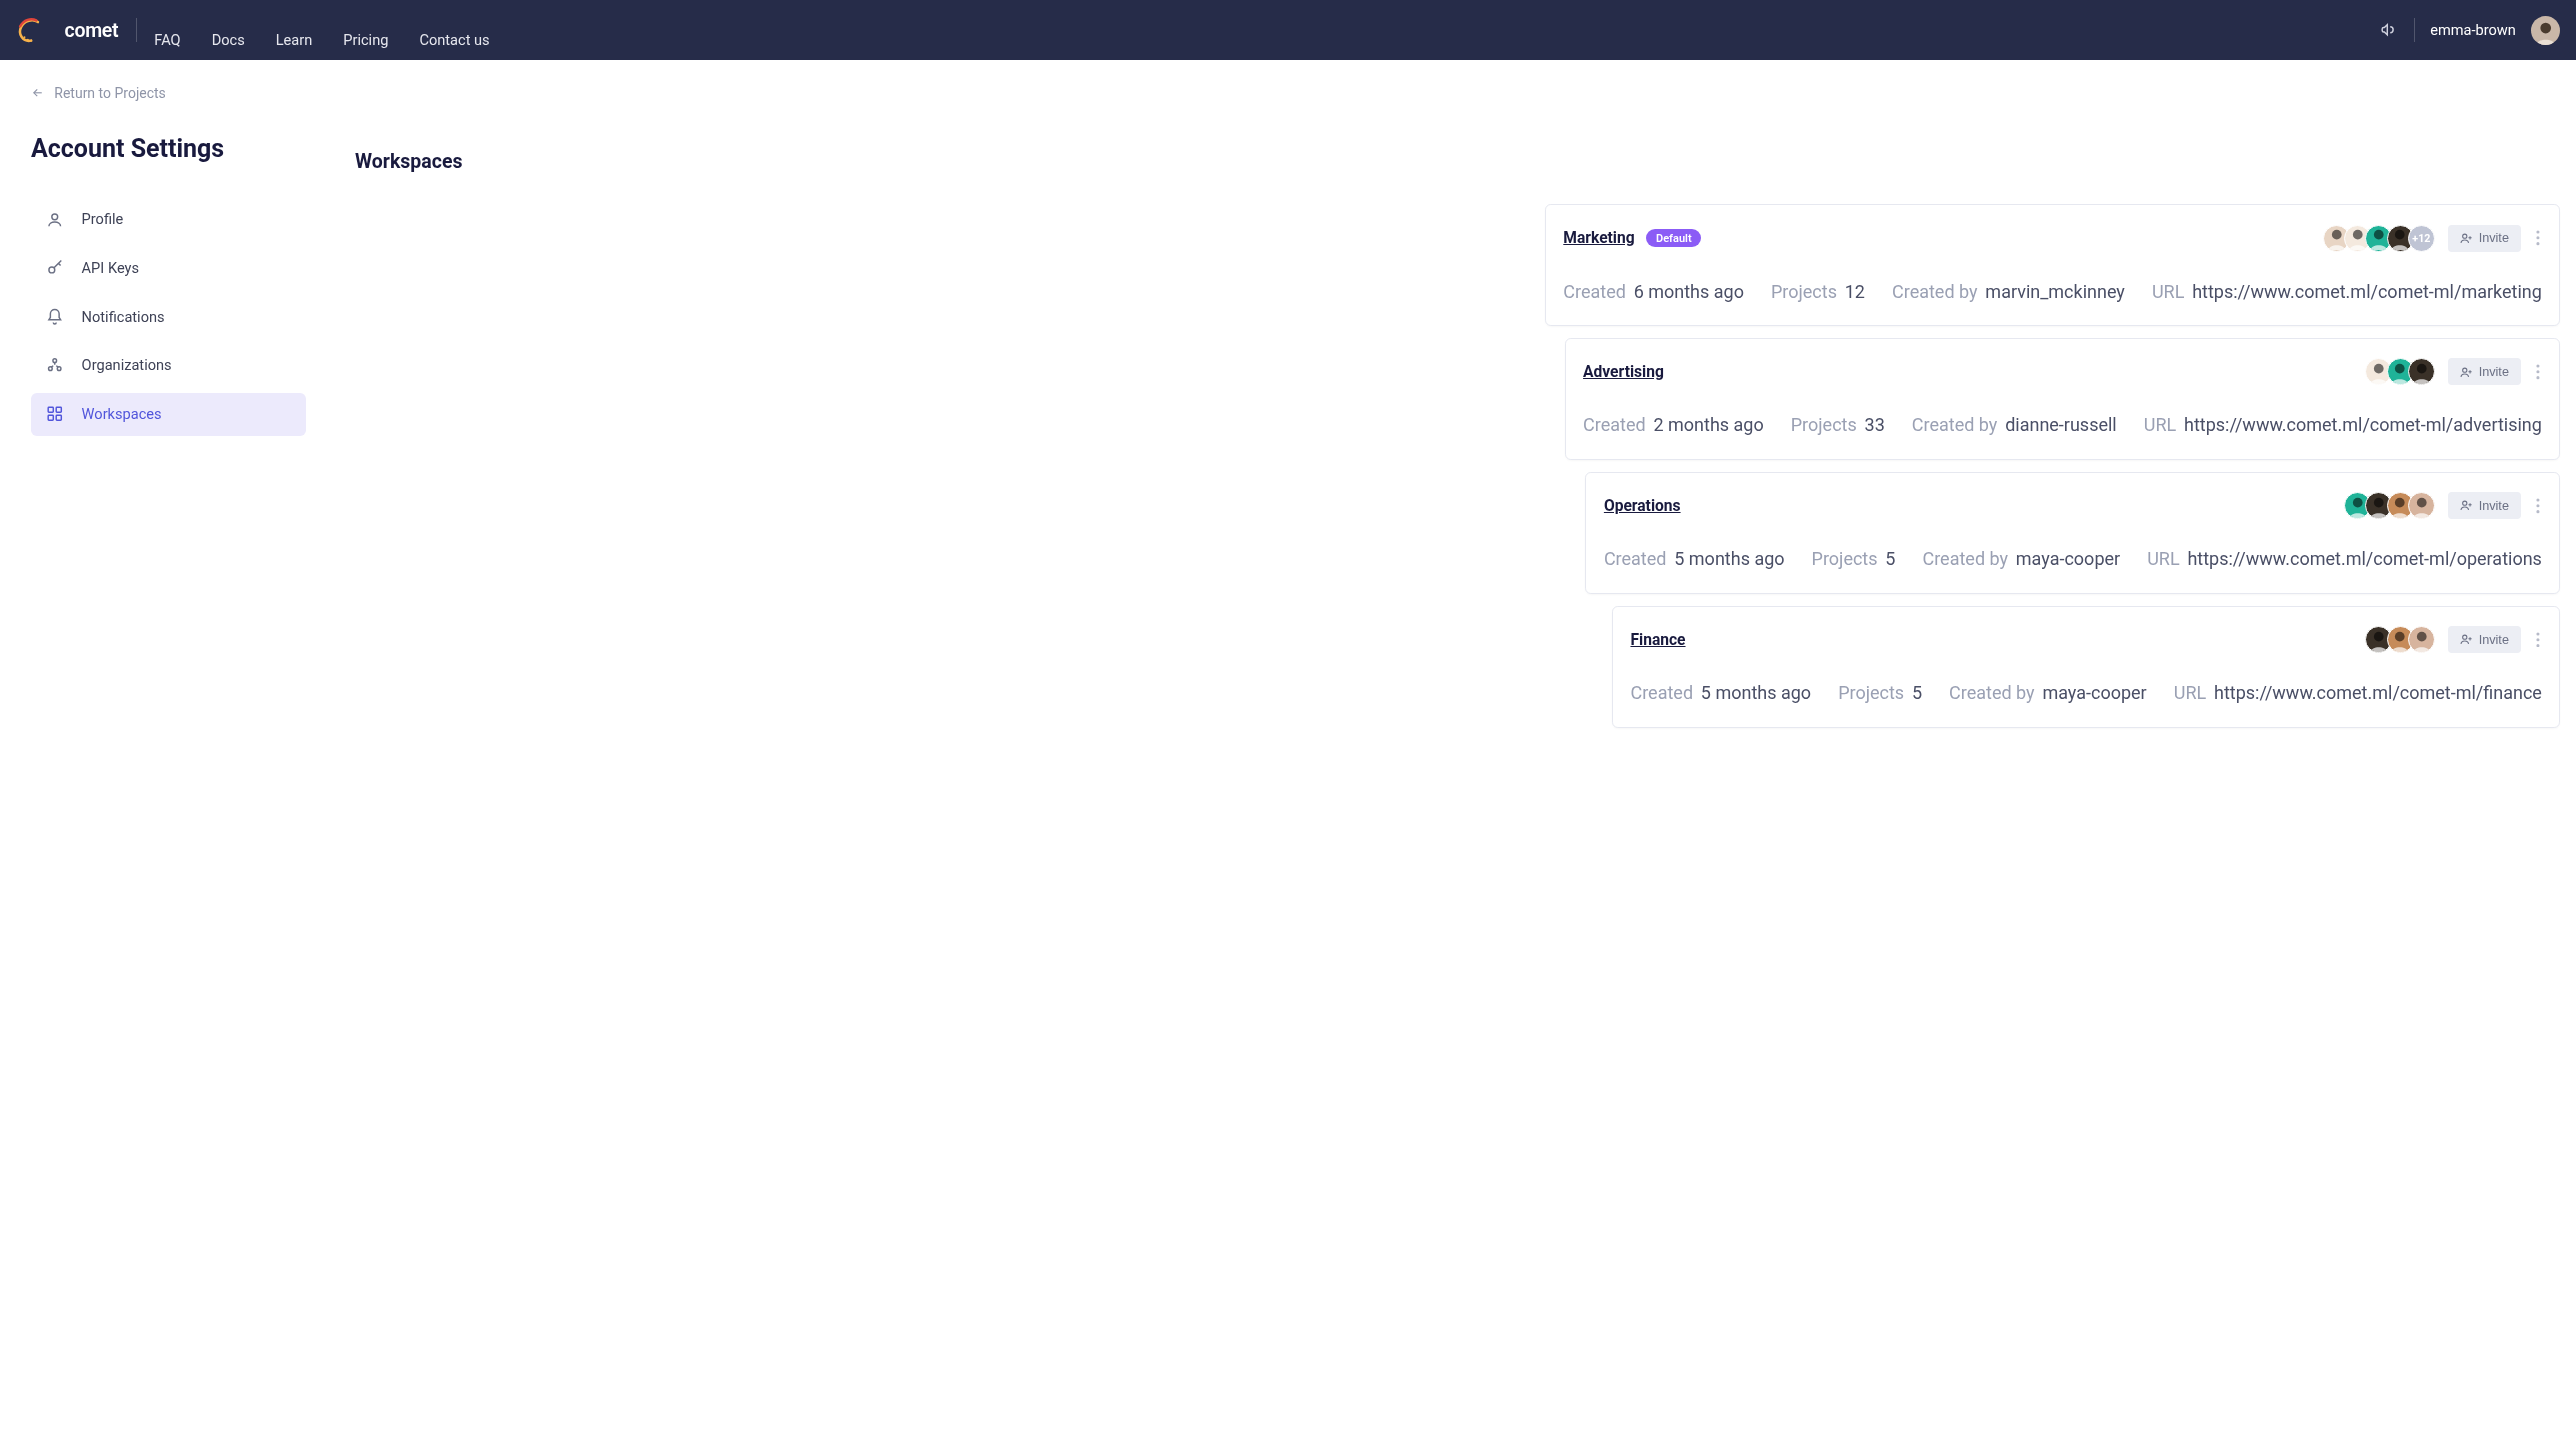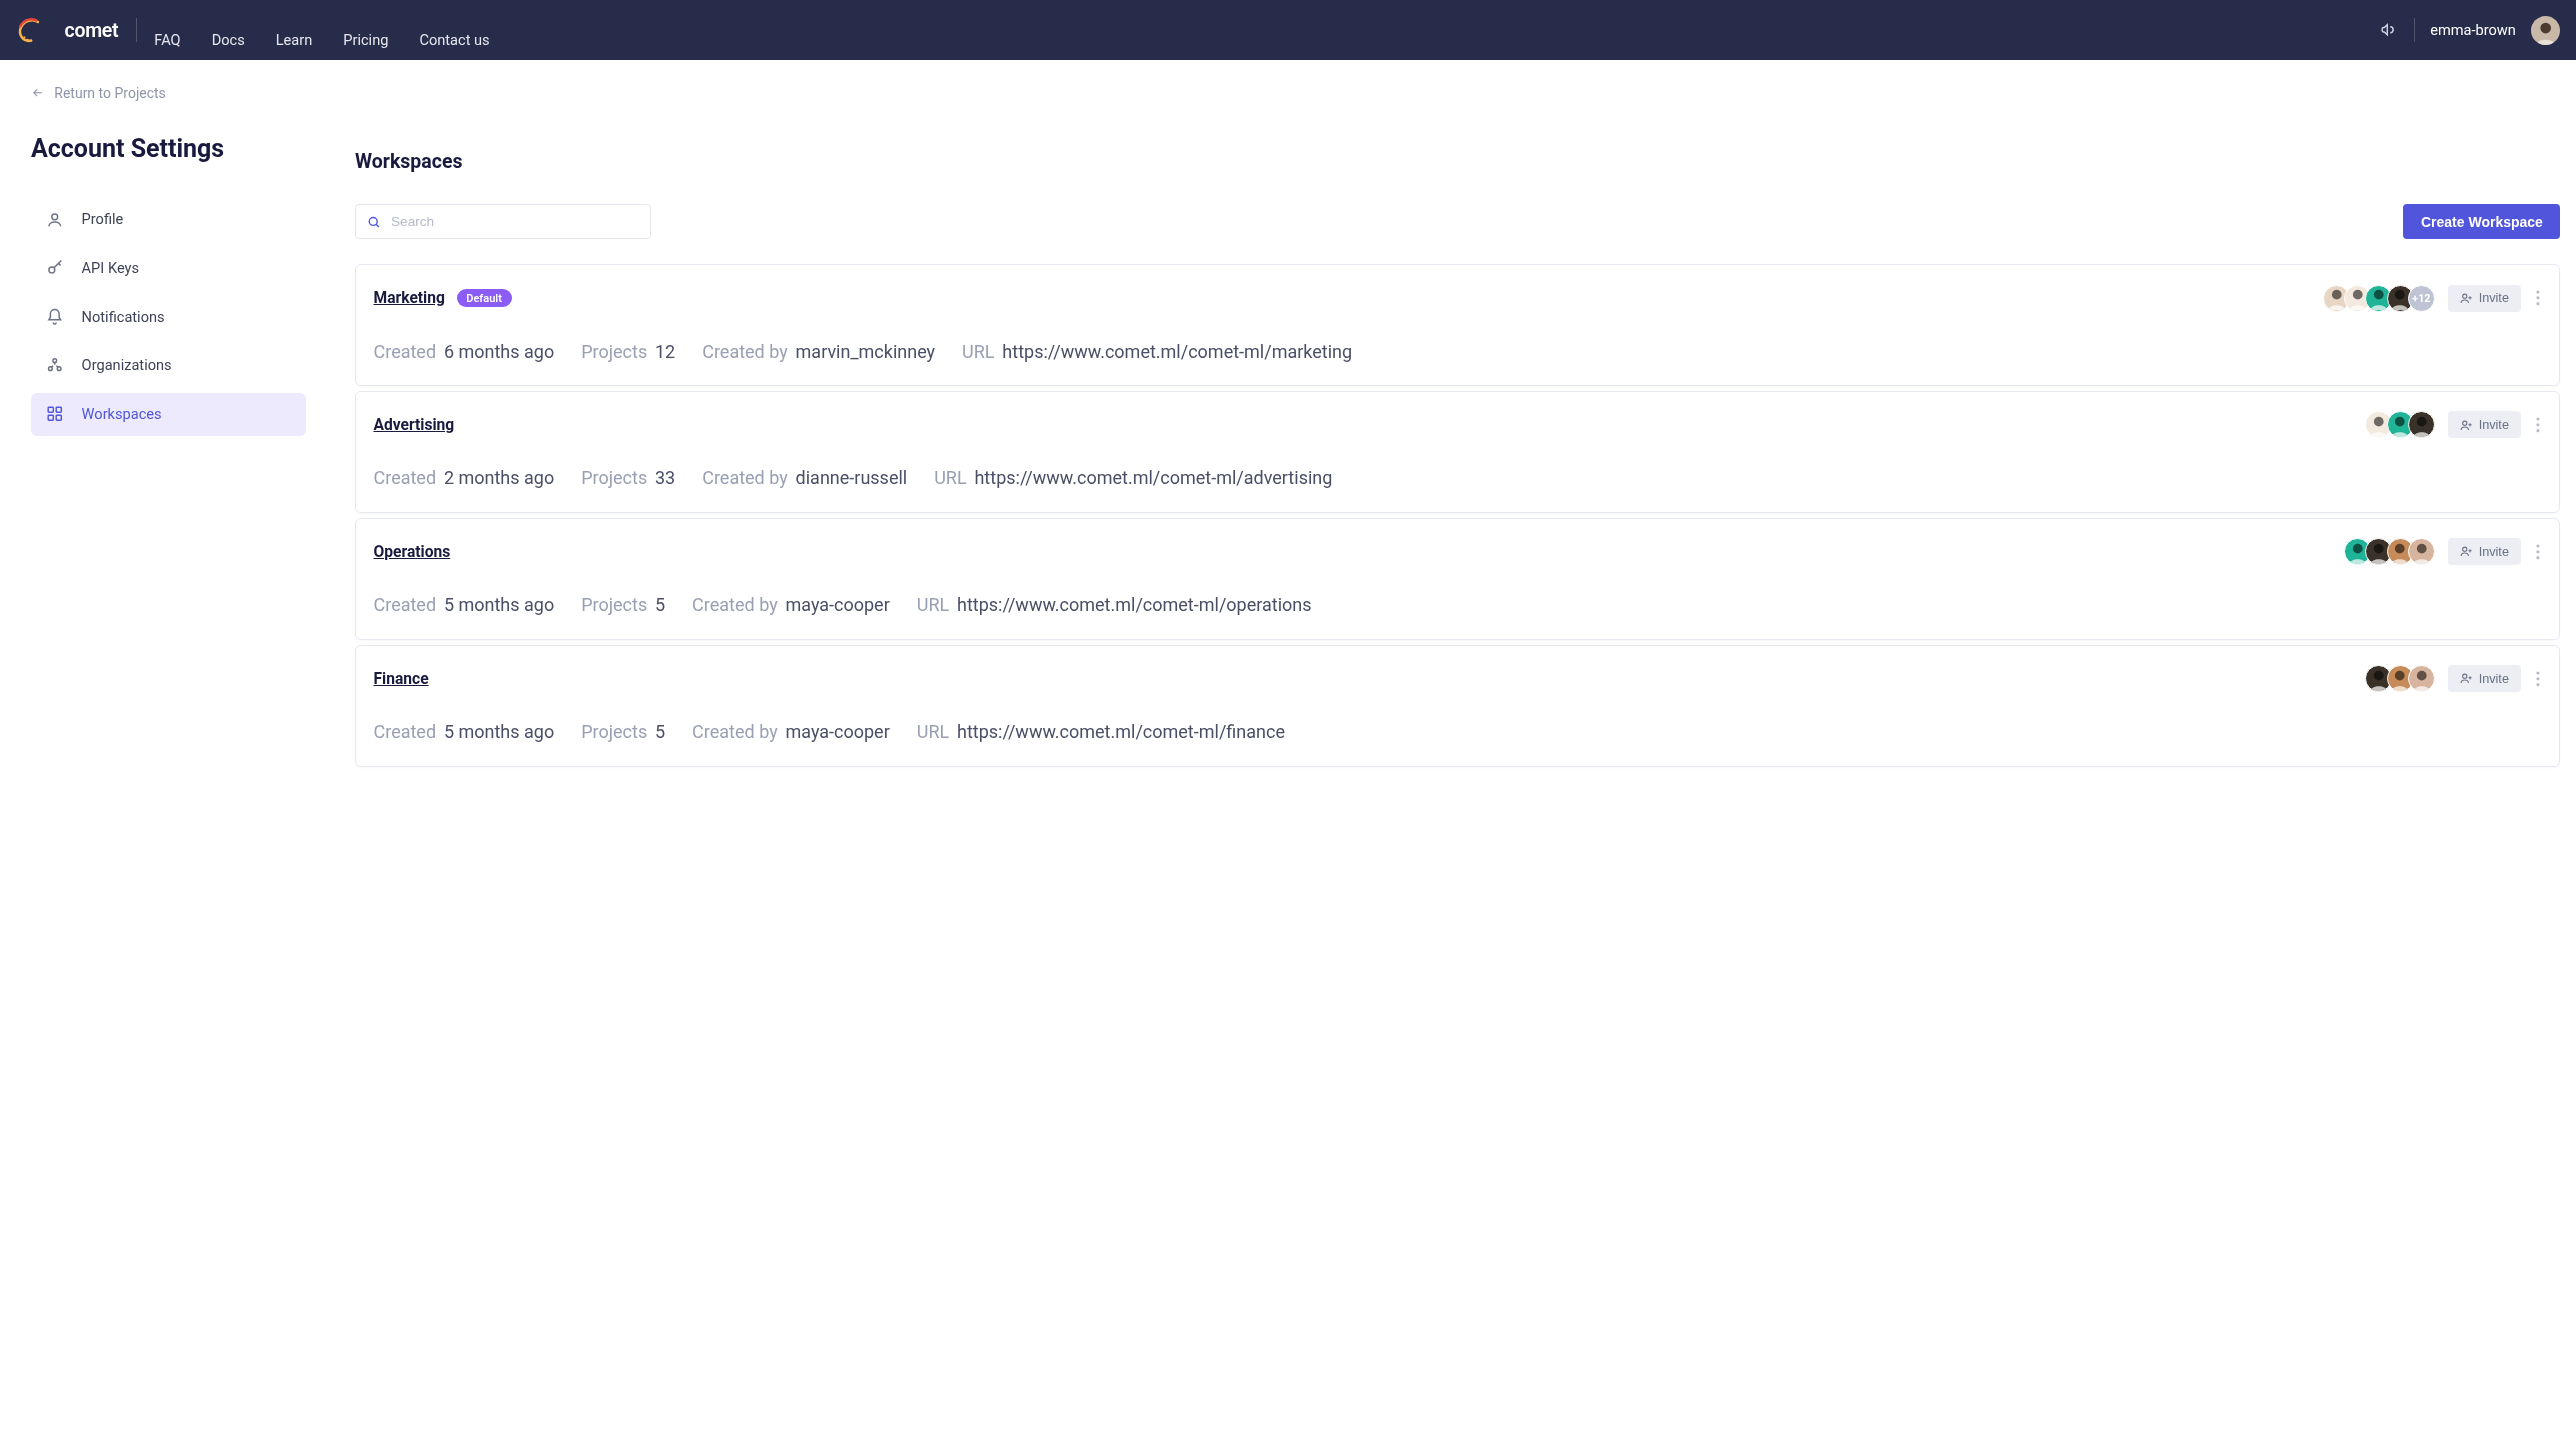--- a/index.html
+++ b/index.html
@@ -34,21 +34,21 @@
     .main { flex: 1; padding: 25px 15.6px 39px 0; }
     .main-title { font-size: 19.5px; font-weight: 700; color: #191a3e; margin-bottom: 31px; padding-left: 0; }
 
     .controls-row { display: flex; align-items: center; justify-content: space-between; margin-bottom: 25px; }
     .search-wrap { position: relative; width: 296px; }
     .search-input { width: 100%; height: 35px; border: 1px solid #e4e6ee; border-radius: 3.9px; padding: 0 11.7px 0 35px; font-size: 13.6px; color: #3e4256; outline: none; }
     .search-input::placeholder { color: #b6bac8; }
     .search-icon { position: absolute; left: 11.7px; top: 50%; transform: translateY(-50%); color: #5155db; }
     .btn-primary { background: #5155db; color: #fff; border: none; border-radius: 3.9px; padding: 0 17.5px; height: 35px; font-size: 14px; font-weight: 600; cursor: pointer; }
 
-    .card-list { display: flex; flex-direction: column; gap: 5px; }
+    .card-list { display: flex; flex-direction: column; gap: 12px; align-items: flex-end; }
     .ws-card { border: 1px solid #e6e8f0; border-radius: 5.8px; padding: 19.5px 17.5px 23.4px 17.5px; box-shadow: 0 1px 1.9px rgba(20,22,40,0.03); }
     .ws-head { display: flex; align-items: center; justify-content: space-between; margin-bottom: 29px; }
     .ws-head-left { display: flex; align-items: center; gap: 11.7px; }
     .ws-name { font-size: 15.6px; font-weight: 700; color: #191a3e; text-decoration: underline; cursor: pointer; }
     .badge-default { background: #8b5cf6; color: #fff; font-size: 11px; font-weight: 600; border-radius: 973px; padding: 2.9px 9.7px; }
     .ws-head-right { display: flex; align-items: center; gap: 13.6px; }
     .avatars { display: flex; }
     .av { width: 27px; height: 27px; border-radius: 50%; border: 1.9px solid #fff; margin-left: -5.8px; overflow:hidden; display:flex; align-items:flex-end; justify-content:center; }
     .av:first-child { margin-left: 0; }
     .av.more { background: #bfc4d4; color: #fff; font-size: 10.7px; font-weight: 700; display:flex; align-items:center; justify-content:center; }
@@ -187,32 +187,20 @@
       <div style="height:0"></div>
     </div>
 
     <div style="padding-left:33px; padding-top:0;">
       <div style="height:0"></div>
     </div>
 
     <div style="padding-left:33px; margin-top:65px;">
       <h2 class="main-title">Workspaces</h2>
 
-      <div class="controls-row">
-        <div class="search-wrap">
-          <span class="search-icon">
-            <svg width="13.6" height="13.6" viewBox="0 0 24 24" fill="none" stroke="currentColor" stroke-width="2.5">
-                <circle cx="11" cy="11" r="7"></circle>
-                <path d="M21 21l-5-5"></path>
-              </svg>
-          </span>
-          <input class="search-input" type="text" placeholder="Search" style="">
-        </div>
-        <button class="btn-primary">Create Workspace</button>
-      </div>
 
       <div class="card-list" id="card-list">
   <div class="ws-card">
     <div class="ws-head">
       <div class="ws-head-left">
         <a class="ws-name">Marketing</a>
         <span class="badge-default" style="">Default</span>
       </div>
       <div class="ws-head-right">
         <div class="avatars">

